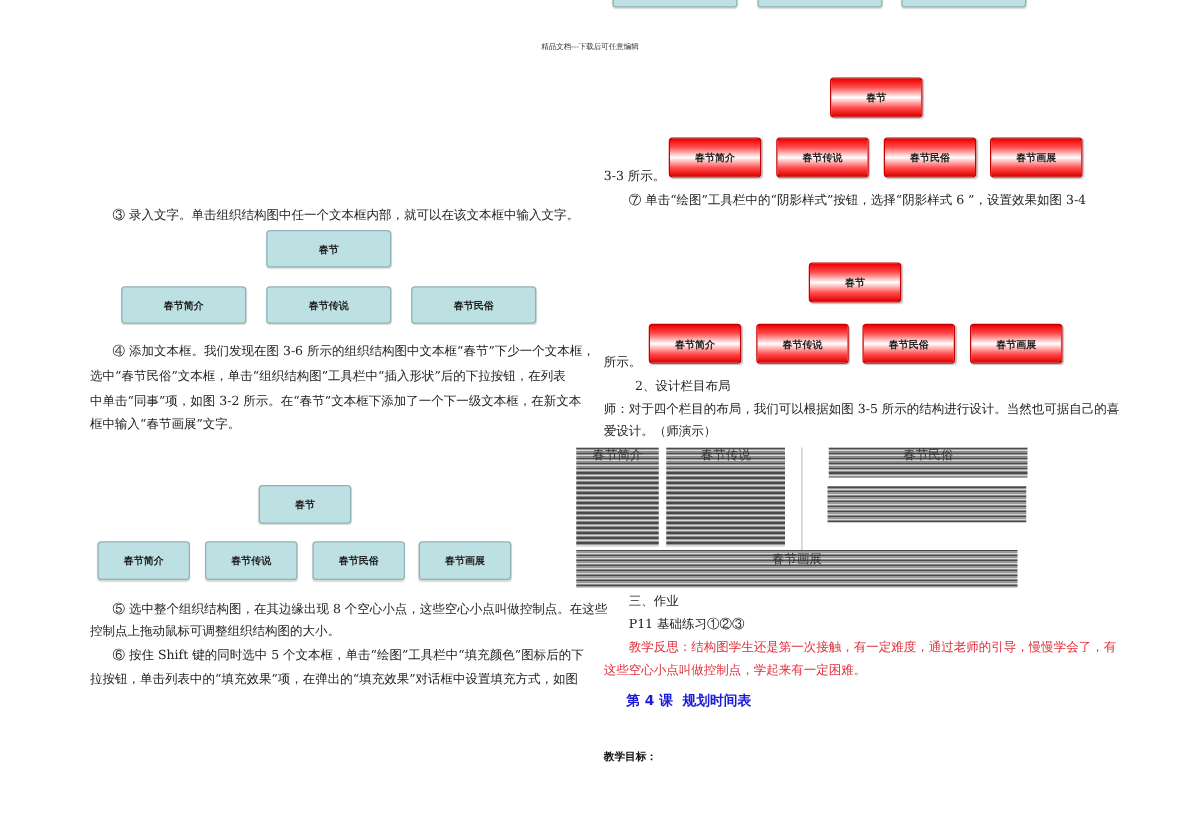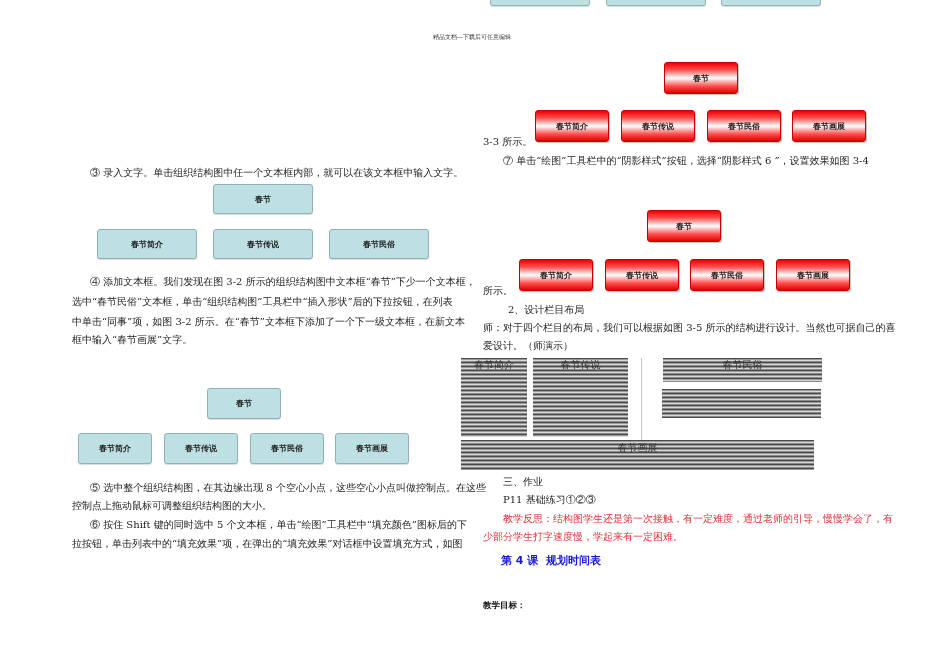--- a/index.html
+++ b/index.html
@@ -39,21 +39,21 @@
 
 <div class="abs para" style="left:90px; top:163px;">③ 录入文字。单击组织结构图中任一个文本框内部，就可以在该文本框中输入文字。</div>
 
 <div>
   <div class="box-teal" style="left:213px; top:184px; width:100px; height:30px;">春节</div>
   <div class="box-teal" style="left:97px; top:229px; width:100px; height:30px;">春节简介</div>
   <div class="box-teal" style="left:213px; top:229px; width:100px; height:30px;">春节传说</div>
   <div class="box-teal" style="left:329px; top:229px; width:100px; height:30px;">春节民俗</div>
 </div>
 
-<div class="abs para" style="left:90px; top:272px;">④ 添加文本框。我们发现在图 3-2 所示的组织结构图中文本框“春节”下少一个文本框，</div>
+<div class="abs para" style="left:90px; top:272px;">④ 添加文本框。我们发现在图 3-6 所示的组织结构图中文本框“春节”下少一个文本框，</div>
 <div class="abs para" style="left:72px; top:292px;">选中“春节民俗”文本框，单击“组织结构图”工具栏中“插入形状”后的下拉按钮，在列表</div>
 <div class="abs para" style="left:72px; top:312px;">中单击“同事”项，如图 3-2 所示。在“春节”文本框下添加了一个下一级文本框，在新文本</div>
 <div class="abs para" style="left:72px; top:330px;">框中输入“春节画展”文字。</div>
 
 <div>
   <div class="box-teal" style="left:207px; top:388px; width:74px; height:31px;">春节</div>
   <div class="box-teal" style="left:78px; top:433px; width:74px; height:31px;">春节简介</div>
   <div class="box-teal" style="left:164px; top:433px; width:74px; height:31px;">春节传说</div>
   <div class="box-teal" style="left:250px; top:433px; width:74px; height:31px;">春节民俗</div>
   <div class="box-teal" style="left:335px; top:433px; width:74px; height:31px;">春节画展</div>
@@ -107,16 +107,16 @@
   </div>
   <div class="striped" style="left:662px; top:389px; width:159px; height:29px;"></div>
   <div class="striped" style="left:461px; top:440px; width:353px; height:30px; line-height:16px;">
     <span>春节画展</span>
   </div>
 </div>
 
 <div class="abs para" style="left:503px; top:472px;text-align:right;">三、作业</div>
 <div class="abs para" style="left:503px; top:490px;">P11 基础练习①②③</div>
 <div class="abs para red-text" style="left:503px; top:509px;">教学反思：结构图学生还是第一次接触，有一定难度，通过老师的引导，慢慢学会了，有</div>
-<div class="abs para red-text" style="left:483px; top:527px;">少部分学生打字速度慢，学起来有一定困难。</div>
+<div class="abs para red-text" style="left:483px; top:527px;">这些空心小点叫做控制点，学起来有一定困难。</div>
 
 <div class="abs lesson-title" style="left:501px; top:553px; white-space:pre;">第 4 课  规划时间表</div>
 <div class="abs bold-label" style="left:483px; top:582px;">教学目标：</div>
 
 </body></html>

